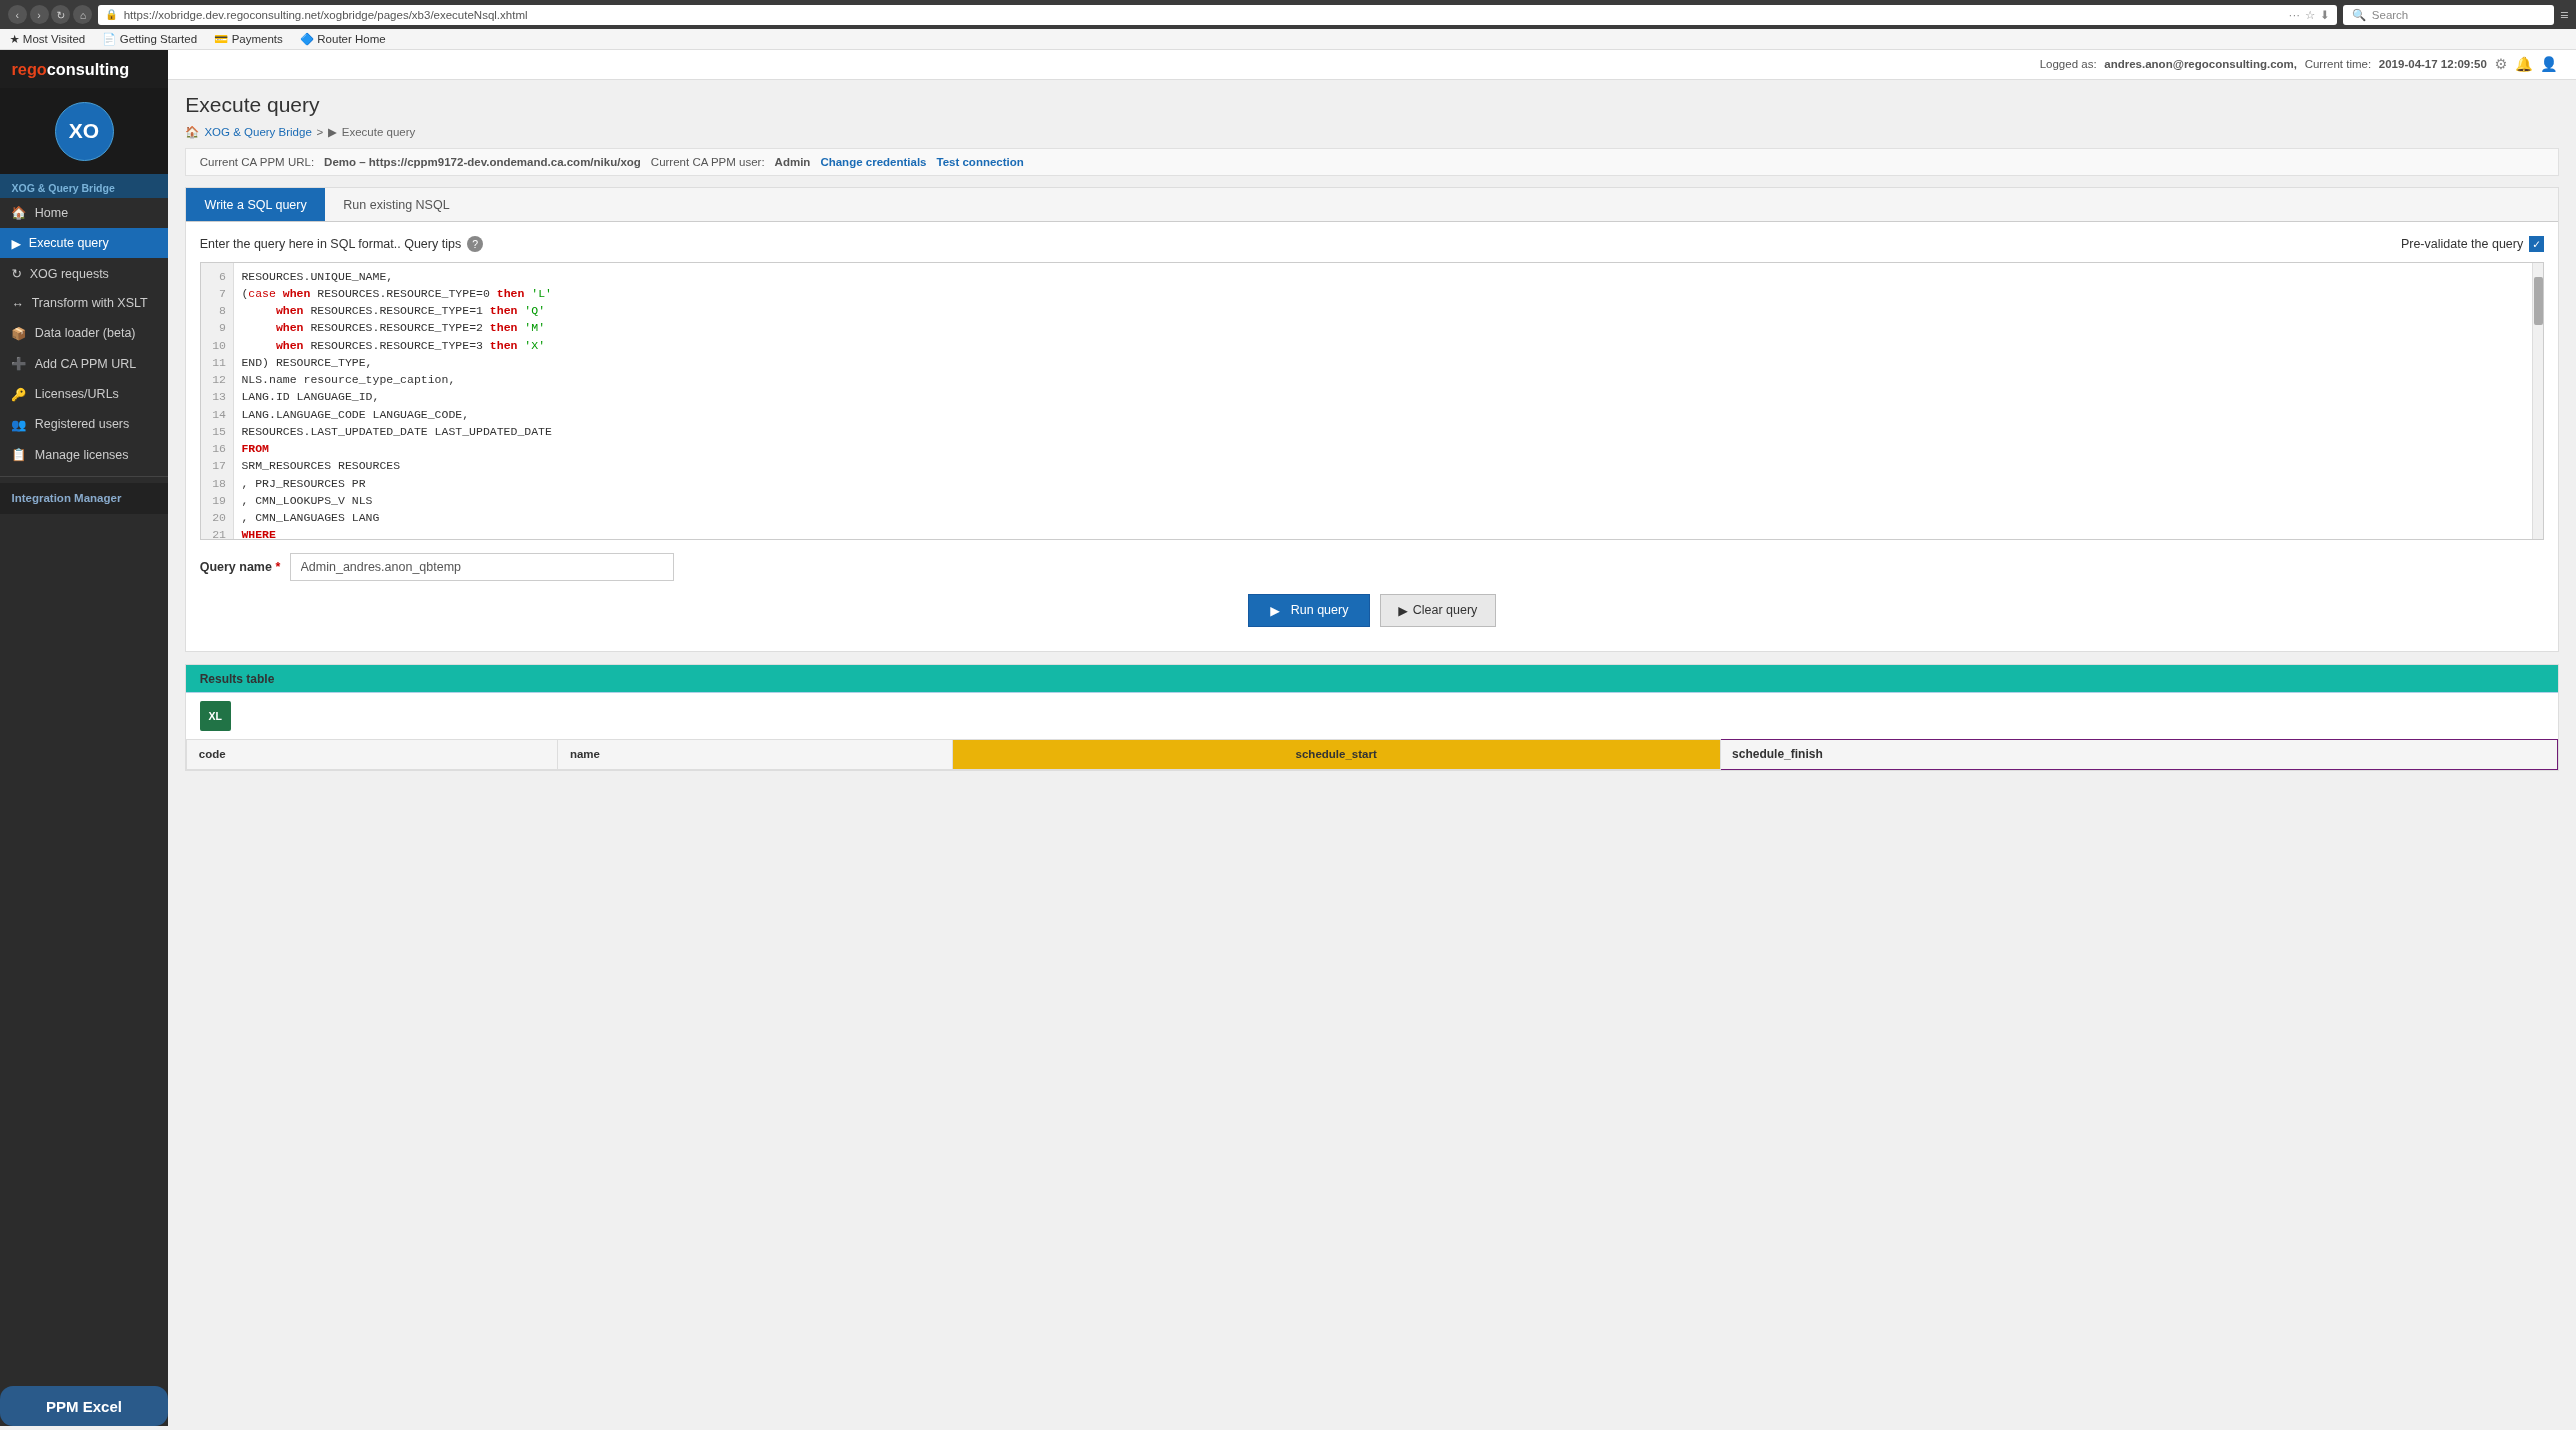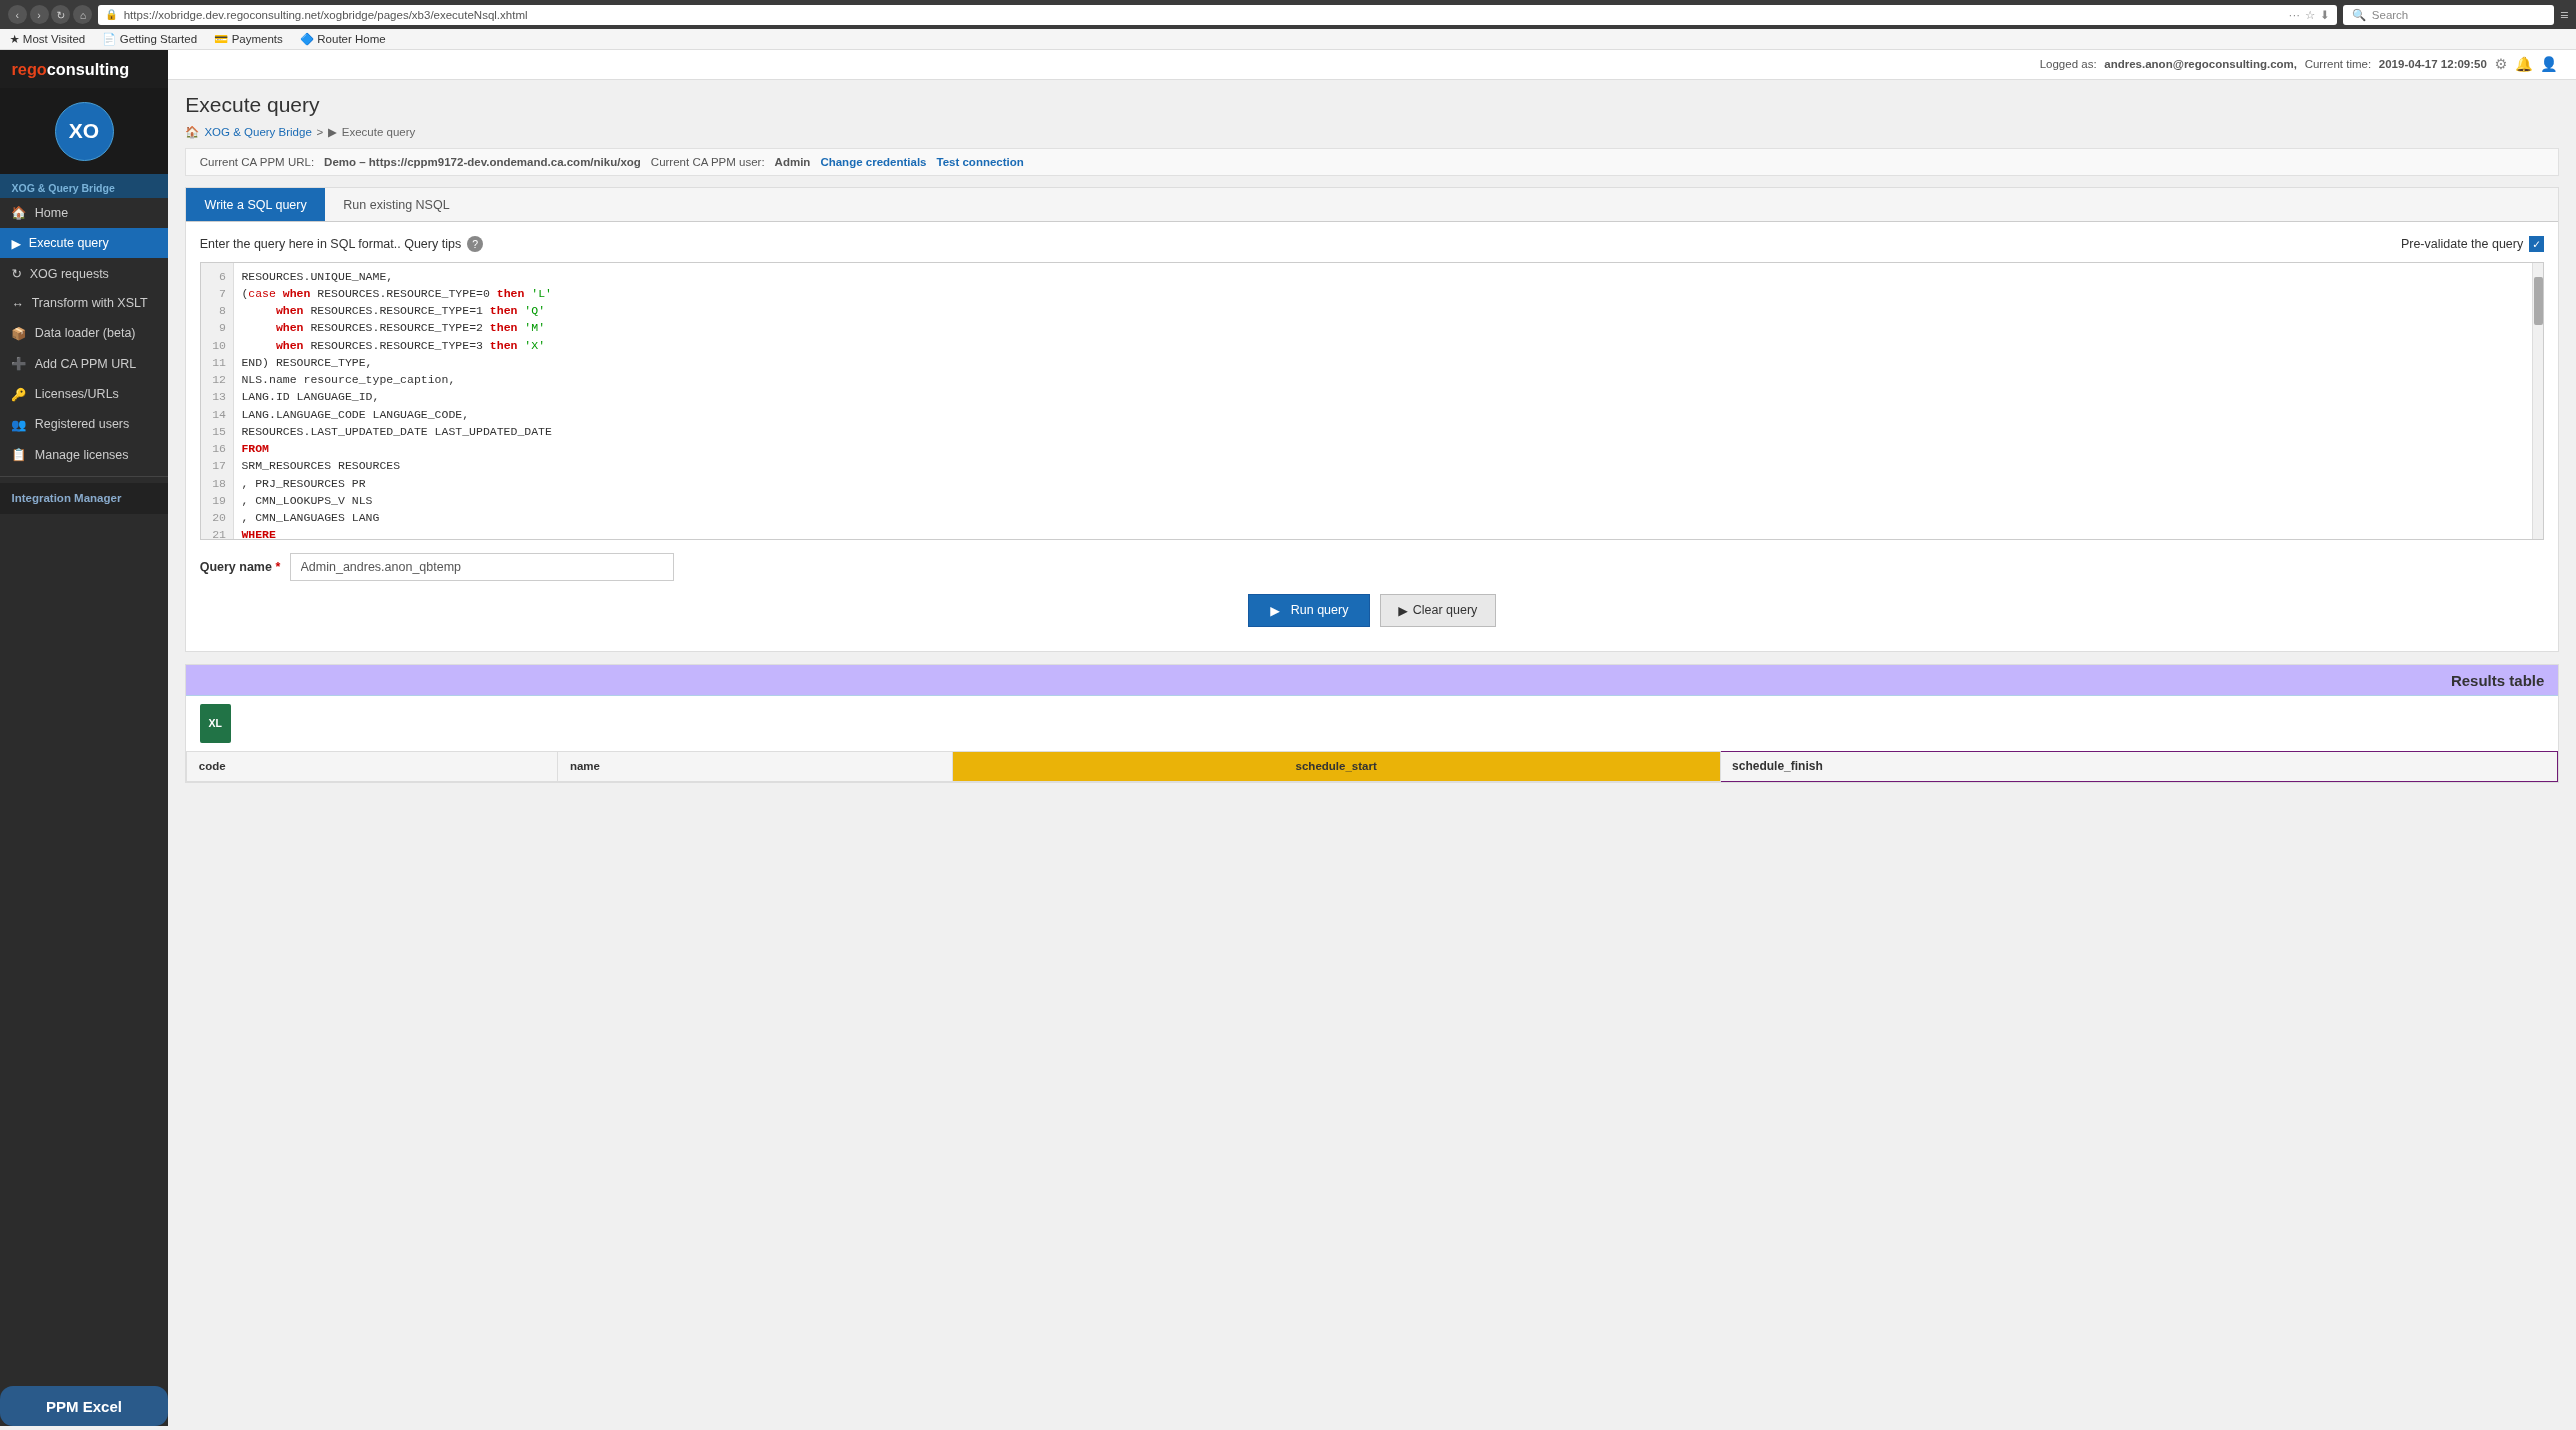--- a/index.html
+++ b/index.html
@@ -240,25 +240,25 @@
             </button>
             <button style="background:#e8e8e8;color:#333;border:1px solid #bbb;padding:7.7px 17.3px;font-size:12.5px;cursor:pointer;display:flex;align-items:center;gap:4.8px;">
               <span>▶</span>
               <span>Clear query</span>
             </button>
           </div>
         </div>
       </div>
 
       <div style="background:#fff;border:1px solid #ddd;margin-top:11.5px;">
-        <div style="background:#c4b5fd;padding:6.7px 13.4px;font-size:15px;font-weight:bold;color:#333;border-bottom:1px solid #b0d0e8;text-align:right;">
+        <div style="background:#14b8a6;padding:6.7px 13.4px;font-size:12px;font-weight:bold;color:#333;border-bottom:1px solid #b0d0e8;">
           <span>Results table</span>
         </div>
         <div style="padding:7.7px 13.4px;">
-          <div style="width:31px;height:39px;background:#217346;color:#fff;display:flex;align-items:center;justify-content:center;font-size:10.5px;font-weight:bold;cursor:pointer;border-radius:1.9px;">XL</div>
+          <div style="width:31px;height:30px;background:#217346;color:#fff;display:flex;align-items:center;justify-content:center;font-size:10.5px;font-weight:bold;cursor:pointer;border-radius:1.9px;">XL</div>
         </div>
         <table style="width:100%;border-collapse:collapse;">
           <thead>
             <tr>
               <th style="background:#f5f5f5;border:1px solid #ddd;padding:7.7px 11.5px;text-align:left;font-size:11.5px;color:#333;font-weight:bold;">
                 <span>code</span>
               </th>
               <th style="background:#f5f5f5;border:1px solid #ddd;padding:7.7px 11.5px;text-align:left;font-size:11.5px;color:#333;font-weight:bold;">
                 <span>name</span>
               </th>

